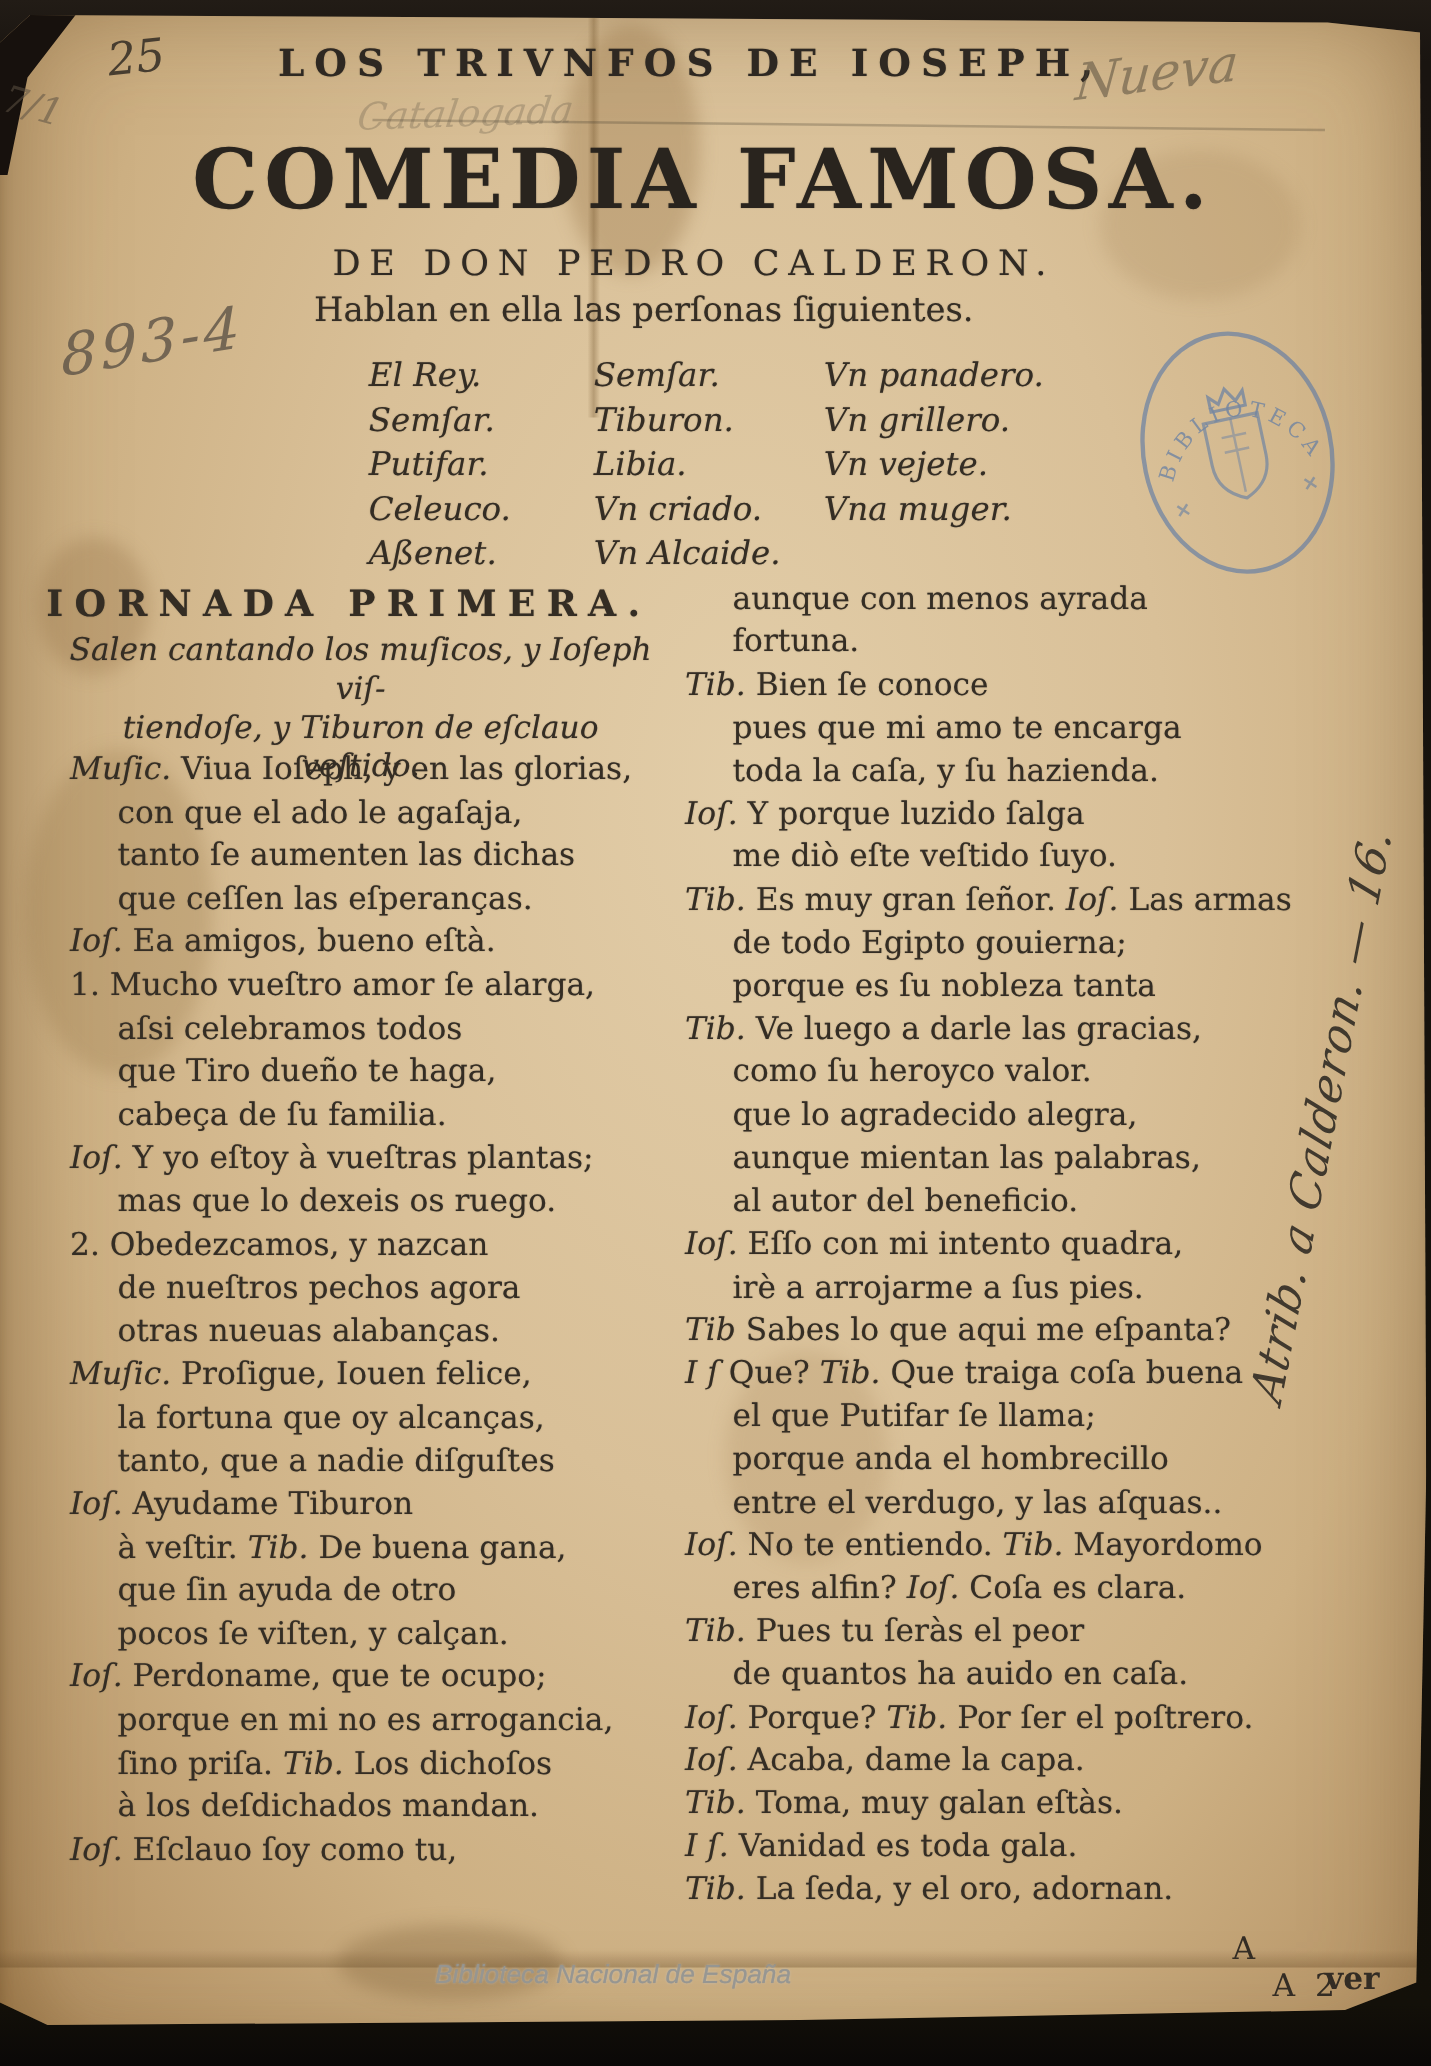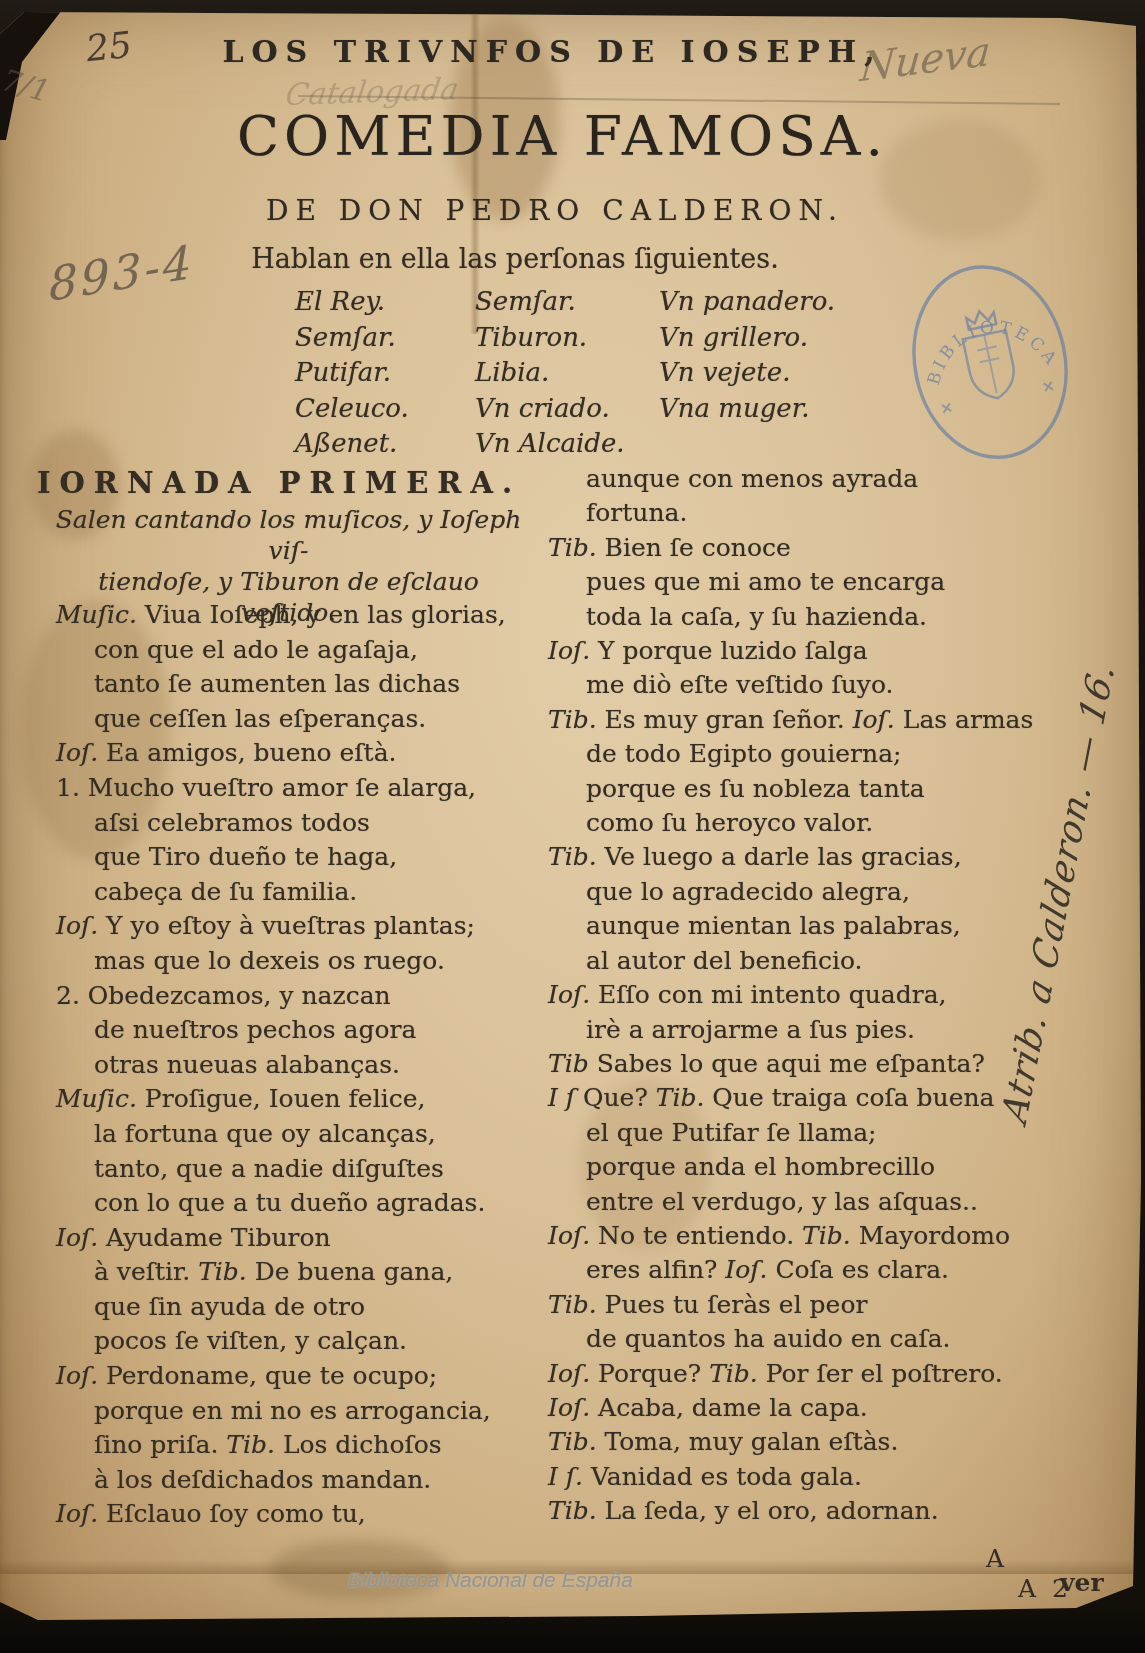--- a/index.html
+++ b/index.html
@@ -9,23 +9,23 @@
   .paper{position:absolute;inset:0;
         background:radial-gradient(ellipse at 52% 38%, #e2cda8 0%, #d9c098 40%, #cdb083 68%, #b69466 92%, #a5804f 100%);
         clip-path:polygon(0px 34px, 24px 12px, 420px 14px, 1062px 18px, 1136px 26px, 1141px 1180px, 1133px 1586px, 1076px 1608px, 640px 1616px, 38px 1620px, 0px 1602px);
         box-shadow:inset 0 0 90px rgba(105,75,38,.5), inset 0 0 10px rgba(90,60,30,.35);}
   .stain{position:absolute;border-radius:50%;pointer-events:none;filter:blur(7px);}
   .crease{position:absolute;pointer-events:none;}
   .ink{color:#342d24;text-shadow:0 0 1px rgba(52,45,36,.45);}
   .abs{position:absolute;}
   .ctr{text-align:center;}
   .running-title{left:0;top:34px;width:1105px;font-size:30px;letter-spacing:8px;font-weight:700;color:#2e2822;}
-  .main-title{left:0;top:104px;width:1125px;font-size:55px;letter-spacing:5px;font-weight:400;color:#29241e;text-align:center;}
+  .main-title{left:0;top:104px;width:1125px;font-size:66px;letter-spacing:5px;font-weight:700;color:#29241e;text-align:center;}
   .author-line{left:0;top:194px;width:1110px;font-size:28px;letter-spacing:7px;font-weight:500;color:#302a23;}
-  .cast-heading{left:150px;top:243px;width:730px;font-size:27px;font-weight:500;}
+  .cast-heading{left:150px;top:233px;width:730px;font-size:27px;font-weight:500;}
   .cast-col{top:284px;font-size:26px;font-style:italic;line-height:35.5px;white-space:nowrap;margin-left:17px;}
   .cast-col div{height:35.5px;}
   #cast-col1{left:278px;}
   #cast-col2{left:458px;}
   #cast-col3{left:642px;}
   .act-heading{left:36px;top:466px;width:486px;font-size:29px;letter-spacing:9px;font-weight:600;}
   .stage-dir{left:36px;top:504px;width:505px;font-size:25px;font-style:italic;line-height:31px;}
   .verse{font-size:25px;white-space:nowrap;}
   .verse .vline{position:relative;}
   .verse .ind{padding-left:38px;}
@@ -112,21 +112,20 @@
         <div class="vline ind"><span>que Tiro dueño te haga,</span></div>
         <div class="vline ind"><span>cabeça de ſu familia.</span></div>
         <div class="vline"><span class="sp">Ioſ.</span><span> Y yo eſtoy à vueſtras plantas;</span></div>
         <div class="vline ind"><span>mas que lo dexeis os ruego.</span></div>
         <div class="vline"><span>2. Obedezcamos, y nazcan</span></div>
         <div class="vline ind"><span>de nueſtros pechos agora</span></div>
         <div class="vline ind"><span>otras nueuas alabanças.</span></div>
         <div class="vline"><span class="sp">Muſic.</span><span> Proſigue, Iouen felice,</span></div>
         <div class="vline ind"><span>la fortuna que oy alcanças,</span></div>
         <div class="vline ind"><span>tanto, que a nadie diſguſtes</span></div>
-        <div class="vline ind"><span>con lo que a tu dueño agradas.</span></div>
         <div class="vline"><span class="sp">Ioſ.</span><span> Ayudame Tiburon</span></div>
         <div class="vline ind"><span>à veſtir. </span><span class="sp">Tib.</span><span> De buena gana,</span></div>
         <div class="vline ind"><span>que ſin ayuda de otro</span></div>
         <div class="vline ind"><span>pocos ſe viſten, y calçan.</span></div>
         <div class="vline"><span class="sp">Ioſ.</span><span> Perdoname, que te ocupo;</span></div>
         <div class="vline ind"><span>porque en mi no es arrogancia,</span></div>
         <div class="vline ind"><span>ſino priſa. </span><span class="sp">Tib.</span><span> Los dichoſos</span></div>
         <div class="vline ind"><span>à los deſdichados mandan.</span></div>
         <div class="vline"><span class="sp">Ioſ.</span><span> Eſclauo ſoy como tu,</span></div>
       </div>
@@ -134,22 +133,22 @@
         <div class="vline ind"><span>aunque con menos ayrada</span></div>
         <div class="vline ind"><span>fortuna.</span></div>
         <div class="vline"><span class="sp">Tib.</span><span> Bien ſe conoce</span></div>
         <div class="vline ind"><span>pues que mi amo te encarga</span></div>
         <div class="vline ind"><span>toda la caſa, y ſu hazienda.</span></div>
         <div class="vline"><span class="sp">Ioſ.</span><span> Y porque luzido ſalga</span></div>
         <div class="vline ind"><span>me diò eſte veſtido ſuyo.</span></div>
         <div class="vline"><span class="sp">Tib.</span><span> Es muy gran ſeñor. </span><span class="sp">Ioſ.</span><span> Las armas</span></div>
         <div class="vline ind"><span>de todo Egipto gouierna;</span></div>
         <div class="vline ind"><span>porque es ſu nobleza tanta</span></div>
+        <div class="vline"><span class="sp">Tib.</span><span> Ve luego a darle las gracias,</span></div>
         <div class="vline ind"><span>como ſu heroyco valor.</span></div>
-        <div class="vline"><span class="sp">Tib.</span><span> Ve luego a darle las gracias,</span></div>
         <div class="vline ind"><span>que lo agradecido alegra,</span></div>
         <div class="vline ind"><span>aunque mientan las palabras,</span></div>
         <div class="vline ind"><span>al autor del beneficio.</span></div>
         <div class="vline"><span class="sp">Ioſ.</span><span> Eſſo con mi intento quadra,</span></div>
         <div class="vline ind"><span>irè a arrojarme a ſus pies.</span></div>
         <div class="vline"><span class="sp">Tib</span><span> Sabes lo que aqui me eſpanta?</span></div>
         <div class="vline"><span class="sp">I ſ</span><span> Que? </span><span class="sp">Tib.</span><span> Que traiga coſa buena</span></div>
         <div class="vline ind"><span>el que Putifar ſe llama;</span></div>
         <div class="vline ind"><span>porque anda el hombrecillo</span></div>
         <div class="vline ind"><span>entre el verdugo, y las aſquas..</span></div>

